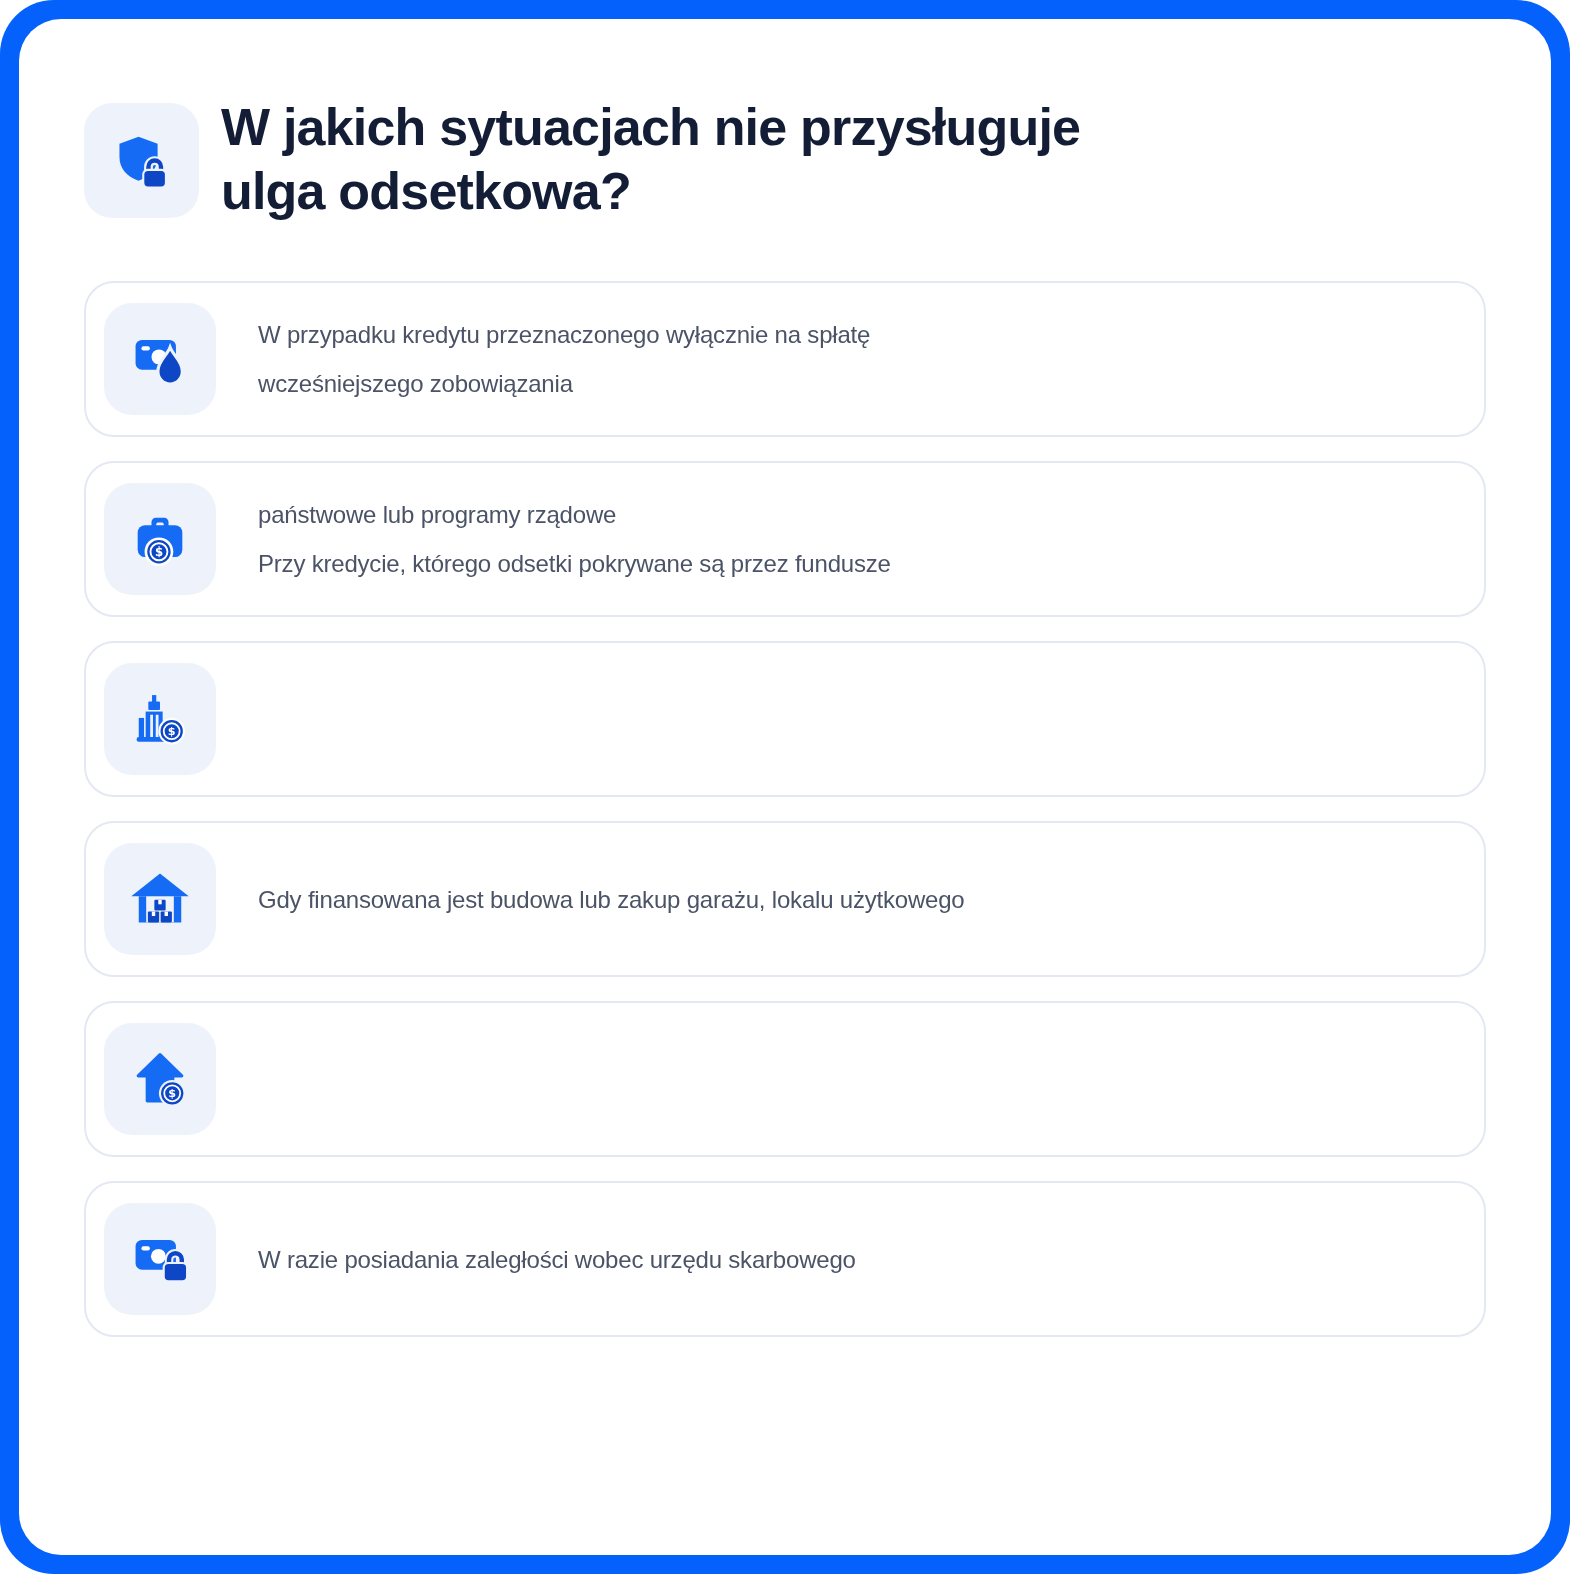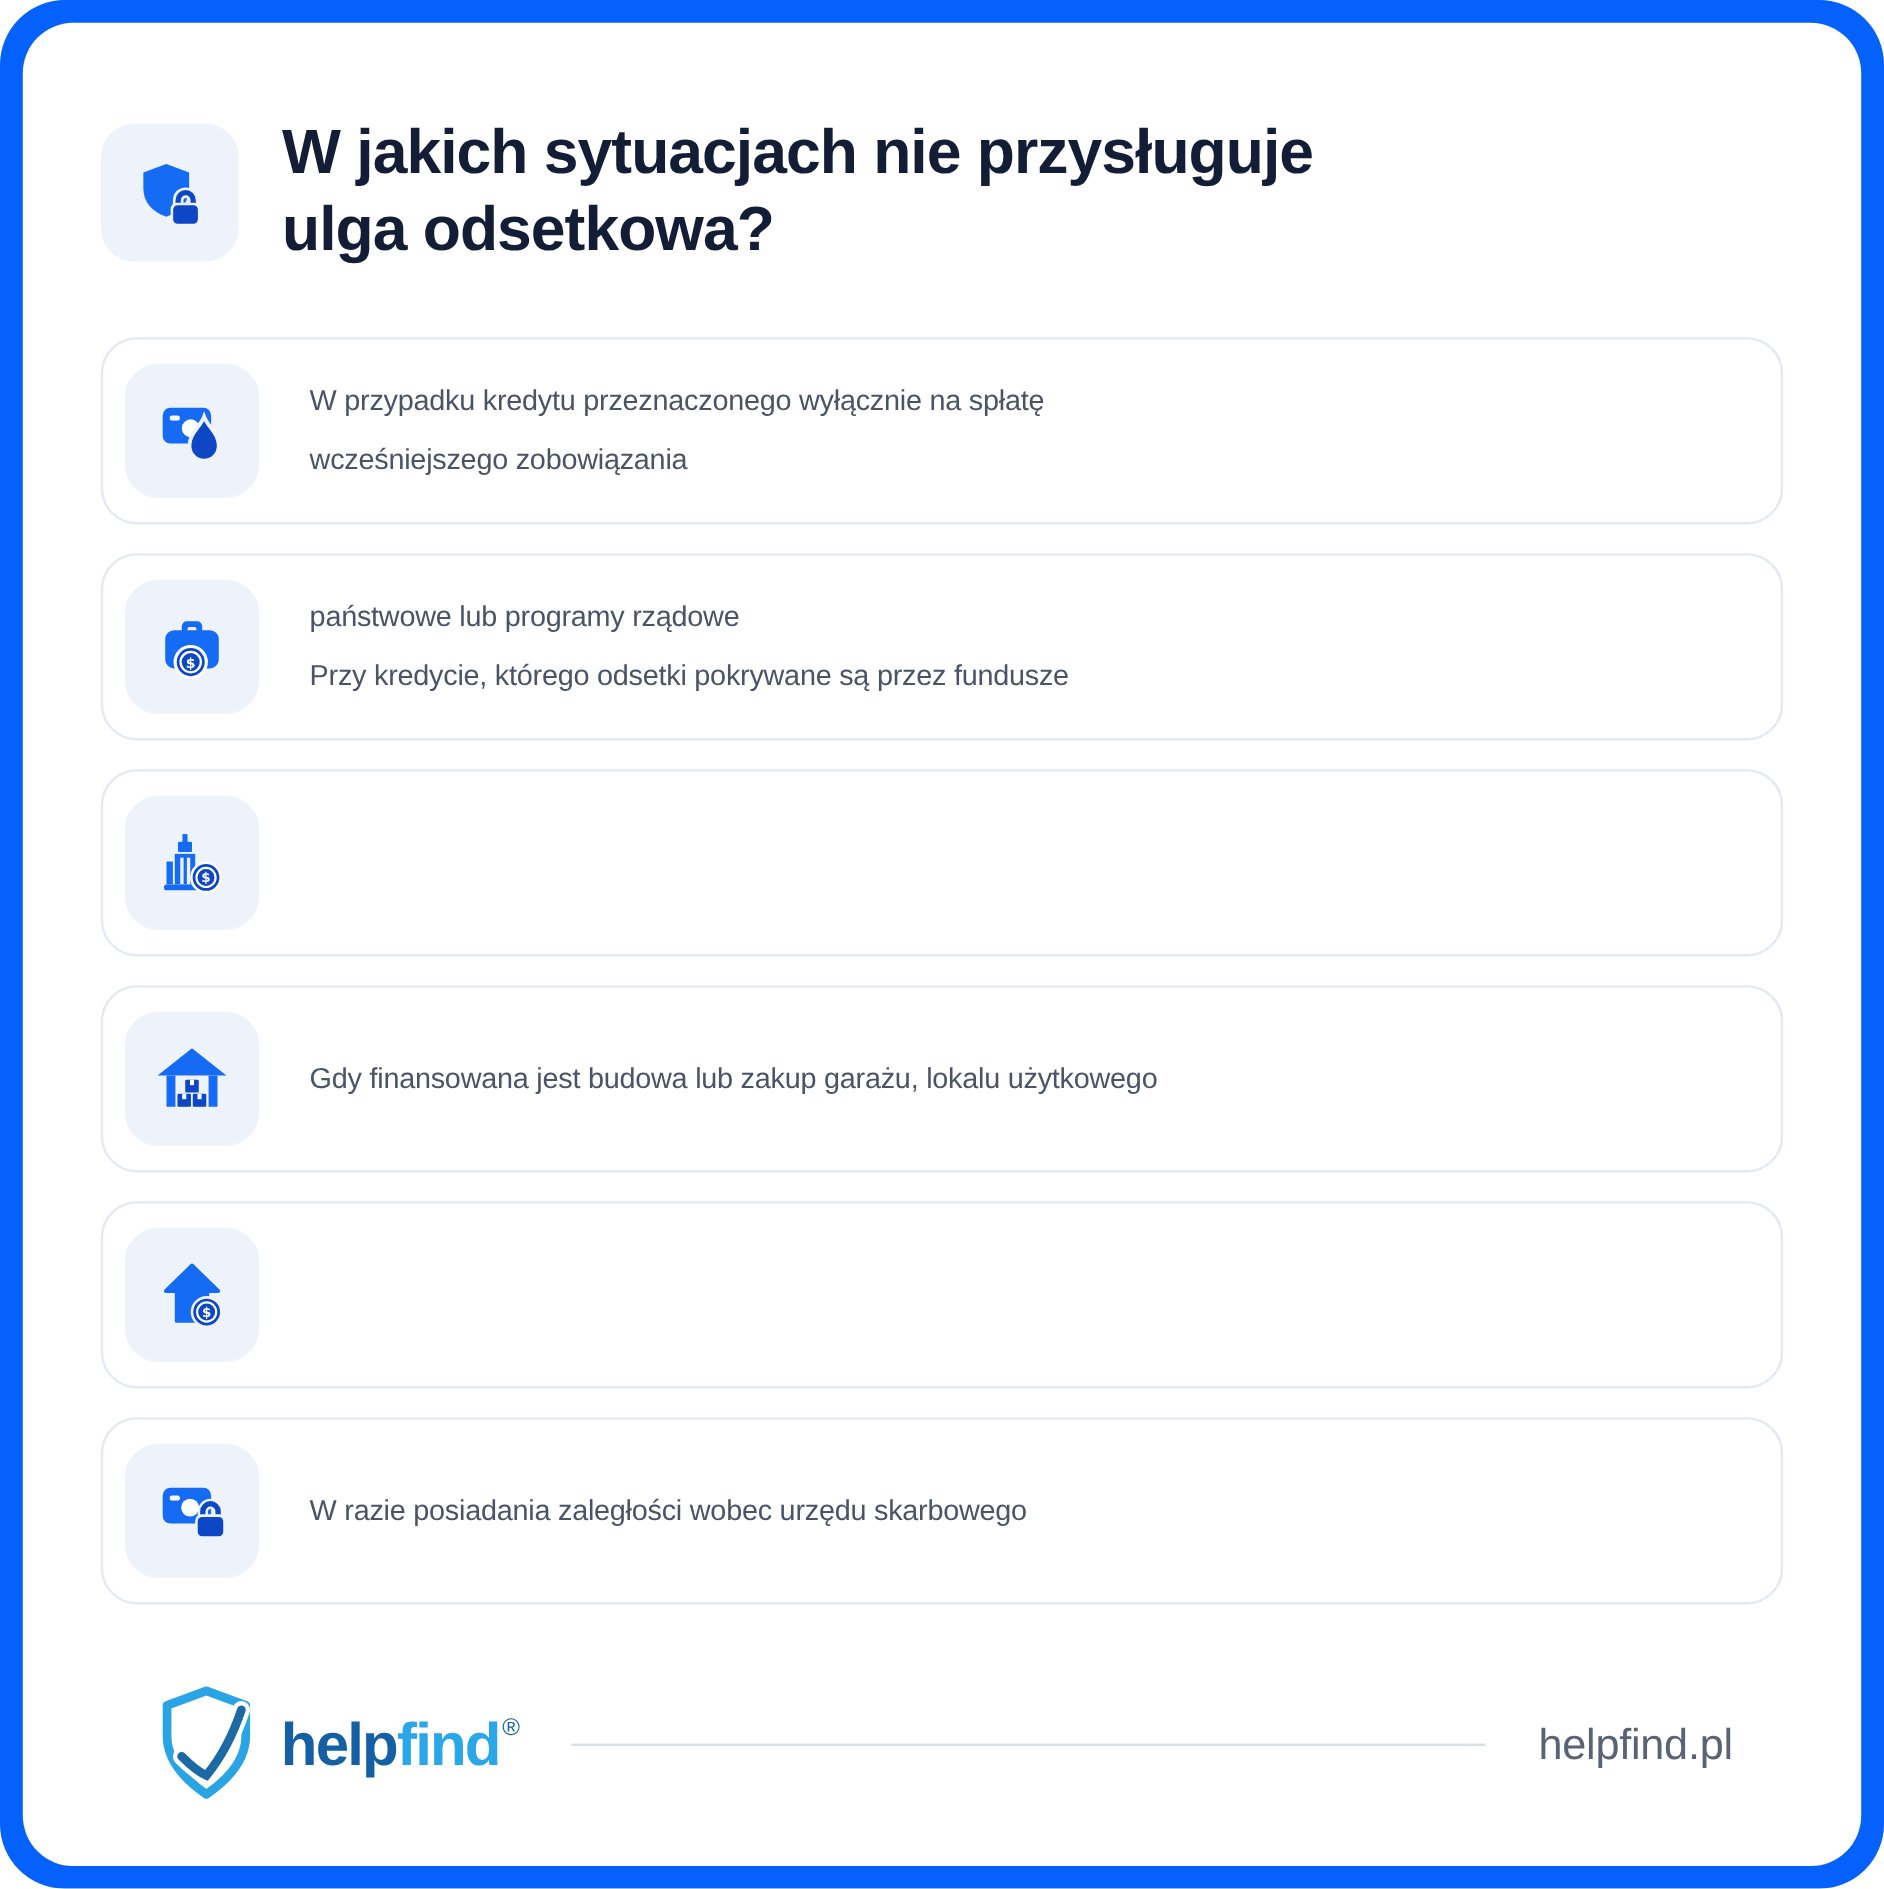--- a/index.html
+++ b/index.html
@@ -3,21 +3,21 @@
 <meta charset="utf-8">
 <style>
   html,body { margin:0; padding:0; background:#ffffff; }
   body { font-family:"Liberation Sans", sans-serif; }
   .canvas { position:relative; width:1570px; height:1574px; background:#ffffff; overflow:hidden; }
   .frame { position:absolute; inset:0; background:#0561fc; border-radius:54px; }
   .inner { position:absolute; inset:19px; background:#ffffff; border-radius:42px;
            box-sizing:border-box; padding:84px 65px 0 65px; display:flex; flex-direction:column; }
 
   
-  header { display:flex; align-items:flex-start; gap:36px; margin-bottom:58px; }
+  header { display:flex; align-items:flex-start; gap:22px; margin-bottom:58px; }
   .header-tile { flex:none; width:115px; height:115px; border-radius:28px; background:#eef3fb;
                  display:flex; align-items:center; justify-content:center; }
   h1 { margin:-8px 0 0 0; font-size:52px; line-height:64px; font-weight:700;
        color:#131d36; letter-spacing:-0.8px; }
   h1 span { display:block; }
 
   
   .cards { display:flex; flex-direction:column; gap:24px; }
   .card { box-sizing:border-box; height:156px; background:#ffffff;
           border:2px solid #e3e8f2; border-radius:30px;
@@ -161,32 +161,16 @@
             </svg>
           </div>
           <p class="card-text">
             <span>W razie posiadania zaległości wobec urzędu skarbowego</span>
             <span></span>
           </p>
         </section>
 
       </main>
 
-      <footer>
-        <div class="logo">
-          <svg viewBox="0 0 70 84">
-            <path d="M35 5 L62 15 V36 C62 52 51 65 35 76 C19 65 8 52 8 36 V15 Z" fill="none" stroke="#29a4e4" stroke-width="6" stroke-linejoin="round"></path>
-            <path d="M18 50 C26 58 30 61 35 63 C44 52 53 36 59 18" fill="none" stroke="#ffffff" stroke-width="12" stroke-linecap="round"></path>
-            <path d="M18 50 C26 58 30 61 35 63 C44 52 53 36 59 18" fill="none" stroke="#1b6aa6" stroke-width="6" stroke-linecap="round"></path>
-          </svg>
-          <span class="logo-text">
-              <span class="brand-help">help</span>
-              <span class="brand-find">find</span>
-              <span class="reg">®</span>
-            </span>
-        </div>
-        <div class="divider"></div>
-        <div class="site">helpfind.pl</div>
-      </footer>
 
     </div>
   </div>
 </div>
 
 </body></html>

